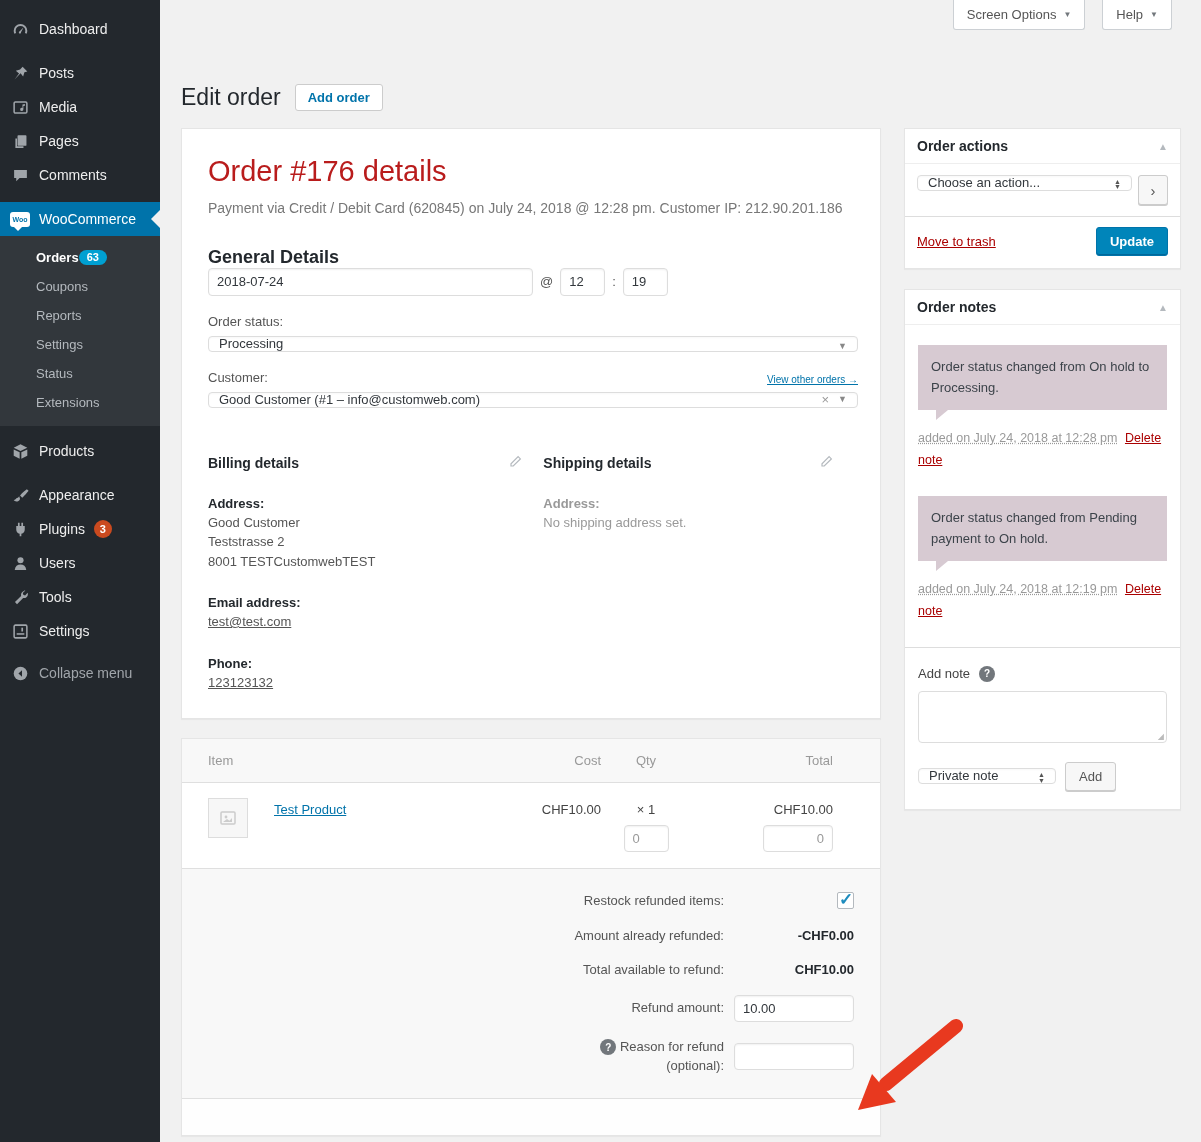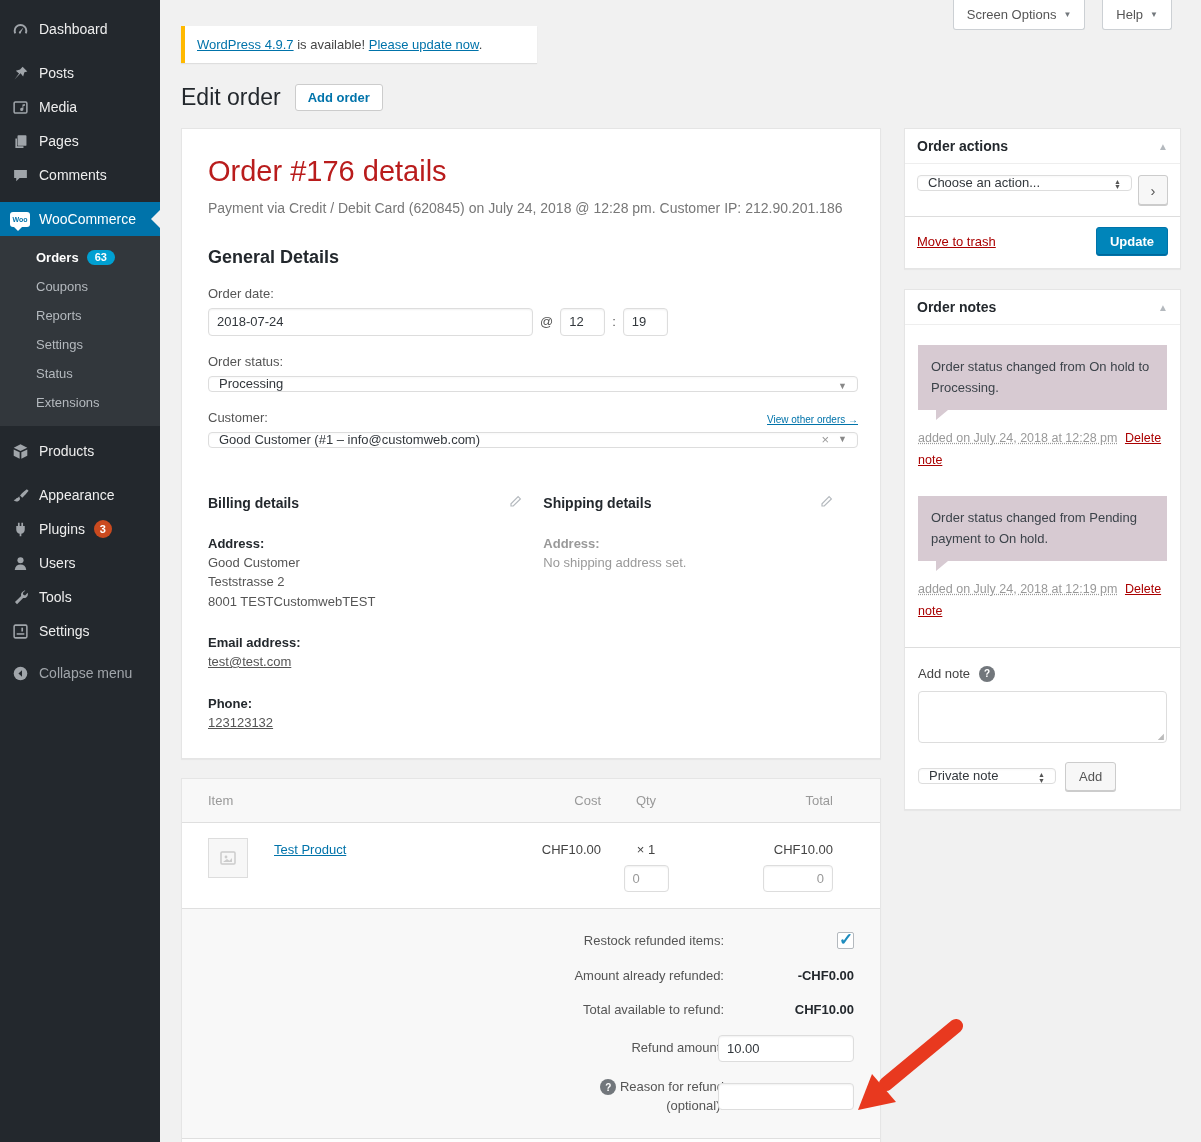--- a/index.html
+++ b/index.html
@@ -17,21 +17,21 @@
   
   #sidebar { position:absolute; left:0; top:0; width:160px; height:1142px; background:#23282d; z-index:3; }
   .menu-item { display:flex; align-items:center; gap:9px; padding:0 8px 0 10px; height:34px; font-size:14px; color:#eee; cursor:pointer; position:relative; }
   .menu-item .mi { width:20px; height:20px; color:#a0a5aa; flex:none; display:flex; align-items:center; justify-content:center; }
   .menu-item.active { background:#0073aa; color:#fff; }
   .menu-item.active .mi { color:#fff; }
   .gap10 { margin-top:10px; } .gap8 { margin-top:8px; } .gap12 { margin-top:12px; }
   .caret-notch { position:absolute; right:0; top:50%; transform:translateY(-50%); width:0; height:0;
     border-top:9px solid transparent; border-bottom:9px solid transparent; border-right:9px solid #f1f1f1; }
   .submenu { background:#32373c; padding:7px 0 9px; }
-  .submenu-item { padding:7px 12px 7px 36px; color:#b4b9be; font-size:13px; cursor:pointer; display:flex; align-items:center; gap:8px; }
+  .submenu-item { padding:7px 12px 7px 36px; color:#b4b9be; font-size:13px; cursor:pointer; display:flex; align-items:center; gap:0; }
   .submenu-item.current { color:#fff; font-weight:bold; }
   .badge-blue { background:#00a0d2; color:#fff; border-radius:10px; padding:2px 8px; font-size:11px; font-weight:bold; line-height:1; }
   .badge-red { background:#ca4a1f; color:#fff; border-radius:50%; width:18px; height:18px; display:inline-flex; align-items:center; justify-content:center; font-size:11px; font-weight:bold; }
   .collapse-item { color:#a0a5aa; }
   .woo-bubble { width:22px; height:15px; background:#fff; border-radius:3px; color:#0073aa; font-size:7px; font-weight:bold; display:flex; align-items:center; justify-content:center; position:relative; }
   .woo-bubble:after { content:""; position:absolute; left:4px; bottom:-4px; border-left:4px solid transparent; border-right:4px solid transparent; border-top:4px solid #fff; }
 
   
   #content { position:absolute; left:160px; top:0; width:1041px; height:1142px; }
   .screen-tabs { position:absolute; top:0; right:29px; display:flex; gap:17px; z-index:2; }
@@ -123,21 +123,21 @@
   .qty-in { width:45px; height:27px; margin-top:8px; text-align:left; color:#999; padding:0 8px; }
   .tot-in { width:70px; height:27px; margin-top:8px; text-align:right; color:#999; padding:0 8px; }
 
   .refund-section { background:#f8f8f8; border-top:1px solid #dfdfdf; padding:22px 26px 20px; }
   .refund-row { display:flex; justify-content:flex-end; align-items:center; gap:10px; margin-bottom:15px; }
   .r-label { text-align:right; color:#555; line-height:1.5; }
   .r-ctl { width:120px; display:flex; justify-content:flex-end; align-items:center; }
   .r-val { width:120px; text-align:right; font-weight:bold; color:#23282d; }
   .checkbox { width:17px; height:17px; background:#fff; border:1px solid #b4b9be; border-radius:2px; position:relative; cursor:pointer; }
   .checkbox .chk { position:absolute; left:1px; top:-4px; color:#1e8cbe; font-size:17px; font-weight:bold; }
-  .refund-in { width:136px; height:27px; color:#32373c; }
+  .refund-in { width:120px; height:27px; color:#32373c; }
   .reason-label { width:170px; display:inline-block; }
   .items-foot { border-top:1px solid #dfdfdf; background:#fefefe; padding:17px 26px 19px; display:flex; justify-content:space-between; align-items:center; }
 
   
   #red-arrow { position:absolute; left:850px; top:1018px; width:120px; height:100px; z-index:6; pointer-events:none; }
 </style>
 </head>
 <body>
 
 <div id="sidebar">
@@ -283,39 +283,35 @@
     <div class="screen-tab">
       <span>Screen Options</span>
       <span class="tab-arrow">▼</span>
     </div>
     <div class="screen-tab">
       <span>Help</span>
       <span class="tab-arrow">▼</span>
     </div>
   </div>
 
-  <div class="notice">
-    <a href="#">WordPress 4.9.7</a><span> is available! </span><a href="#">Please update now</a><span>.</span>
-  </div>
 
   <div class="page-head">
     <h1>Edit order</h1>
     <button class="add-order-btn">Add order</button>
   </div>
 
   <div class="columns">
 
     <div class="main-col">
       <div class="panel order-panel">
         <h2 class="order-title">Order #176 details</h2>
         <p class="order-sub">Payment via Credit / Debit Card (620845) on July 24, 2018 @ 12:28 pm. Customer IP: 212.90.201.186</p>
 
         <h4 class="section-h">General Details</h4>
 
-        <label class="field-label">Order date:</label>
         <div class="date-row">
           <input class="txt" style="width: 325px;" value="2018-07-24">
           <span style="color:#555">@</span>
           <input class="txt" style="width: 45px;" value="12">
           <span style="color:#555">:</span>
           <input class="txt" style="width: 45px;" value="19">
         </div>
 
         <label class="field-label">Order status:</label>
         <div class="fake-select" style="width:650px">

